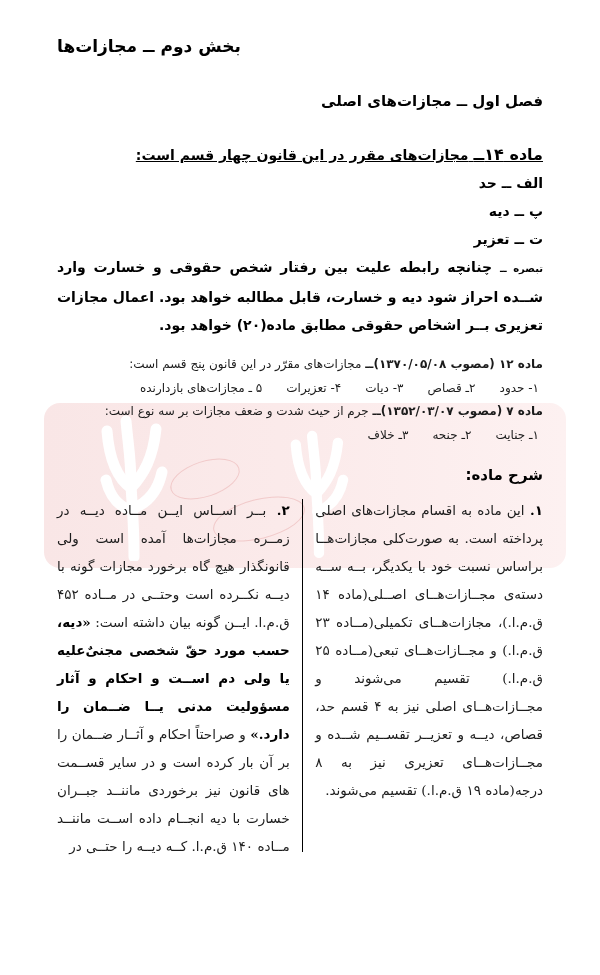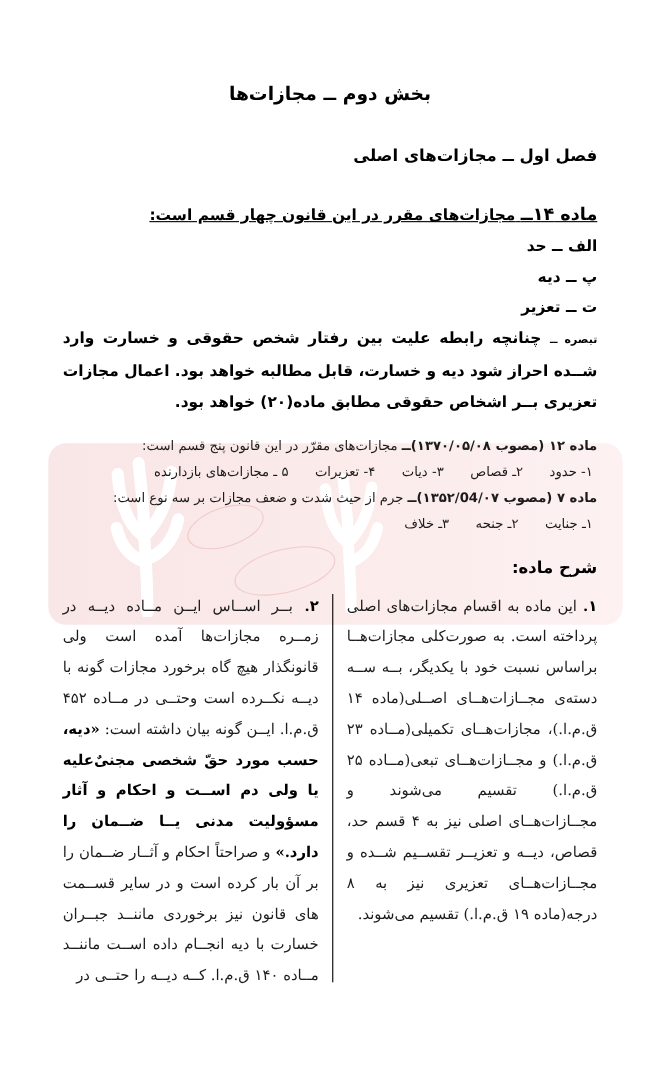--- a/index.html
+++ b/index.html
@@ -19,21 +19,21 @@
   .tree{position:absolute;}
   .wm-swirl{
     position:absolute;border:1.5px solid rgba(225,150,150,.38);
     border-radius:50%;background:transparent;
   }
 
   
   .content{position:relative;z-index:1;padding:0 57px;}
 
   .section-title{
-    margin:0;padding-top:76px;text-align:center;
+    margin:0;padding-top:36px;text-align:left;
     font-size:17px;font-weight:900;color:#000;
   }
   .chapter-title{
     margin:36px 0 0;text-align:right;
     font-size:15px;font-weight:900;color:#000;
   }
   .article{
     margin:31px 0 0;font-size:14px;font-weight:700;
     line-height:28px;text-align:right;color:#000;text-decoration:underline;
   }
@@ -118,21 +118,21 @@
       </ul>
 
     <p class="note">
       <b class="note-label">تبصره ــ</b>
       <span>چنانچه رابطه علیت بین رفتار شخص حقوقی و خسارت وارد شــده احراز شود دیه و خسارت، قابل مطالبه خواهد بود. اعمال مجازات تعزیری بــر اشخاص حقوقی مطابق ماده(۲۰) خواهد بود.</span>
     </p>
 
     <div class="history">
         <p class="hist-line"><b>ماده ۱۲ (مصوب ۱۳۷۰/۰۵/۰۸)ــ</b><span> مجازات‌های مقرّر در این قانون پنج قسم است:</span></p>
         <p class="hist-items"><span>۱- حدود</span><span>۲ـ قصاص</span><span>۳- دیات</span><span>۴- تعزیرات</span><span>۵ ـ مجازات‌های بازدارنده</span></p>
-        <p class="hist-line"><b>ماده ۷ (مصوب ۱۳۵۲/04/۰۷)ــ</b><span> جرم از حیث شدت و ضعف مجازات بر سه نوع است:</span></p>
+        <p class="hist-line"><b>ماده ۷ (مصوب ۱۳۵۲/۰۳/۰۷)ــ</b><span> جرم از حیث شدت و ضعف مجازات بر سه نوع است:</span></p>
         <p class="hist-items"><span>۱ـ جنایت</span><span>۲ـ جنحه</span><span>۳ـ خلاف</span></p>
       </div>
 
     <h3 class="commentary-heading">شرح ماده:</h3>
 
     <div class="columns">
       <p class="col col-1"><b>۱. </b><span>این ماده به اقسام مجازات‌های اصلی پرداخته است. به صورت‌کلی مجازات‌هــا براساس نسبت خود با یکدیگر، بــه ســه دسته‌ی مجــازات‌هــای اصــلی(ماده ۱۴ ق.م.ا.)، مجازات‌هــای تکمیلی(مــاده ۲۳ ق.م.ا.) و مجــازات‌هــای تبعی(مــاده ۲۵ ق.م.ا.) تقسیم می‌شوند و مجــازات‌هــای اصلی نیز به ۴ قسم حد، قصاص، دیــه و تعزیــر تقســیم شــده و مجــازات‌هــای تعزیری نیز به ۸ درجه(ماده ۱۹ ق.م.ا.) تقسیم می‌شوند.</span></p>
       <div class="divider"></div>
       <p class="col col-2"><b>۲. </b><span>بــر اســاس ایــن مــاده دیــه در زمــره مجازات‌ها آمده است ولی قانونگذار هیچ گاه برخورد مجازات گونه با دیــه نکــرده است وحتــی در مــاده ۴۵۲ ق.م.ا. ایــن گونه بیان داشته است: </span><b>«دیه، حسب مورد حقّ شخصی مجنیٌ‌علیه یا ولی دم اســت و احکام و آثار مسؤولیت مدنی یــا ضــمان را دارد.»</b><span> و صراحتاً احکام و آثــار ضــمان را بر آن بار کرده است و در سایر قســمت های قانون نیز برخوردی ماننــد جبــران خسارت با دیه انجــام داده اســت ماننــد مــاده ۱۴۰ ق.م.ا. کــه دیــه را حتــی در</span></p>
     </div>

